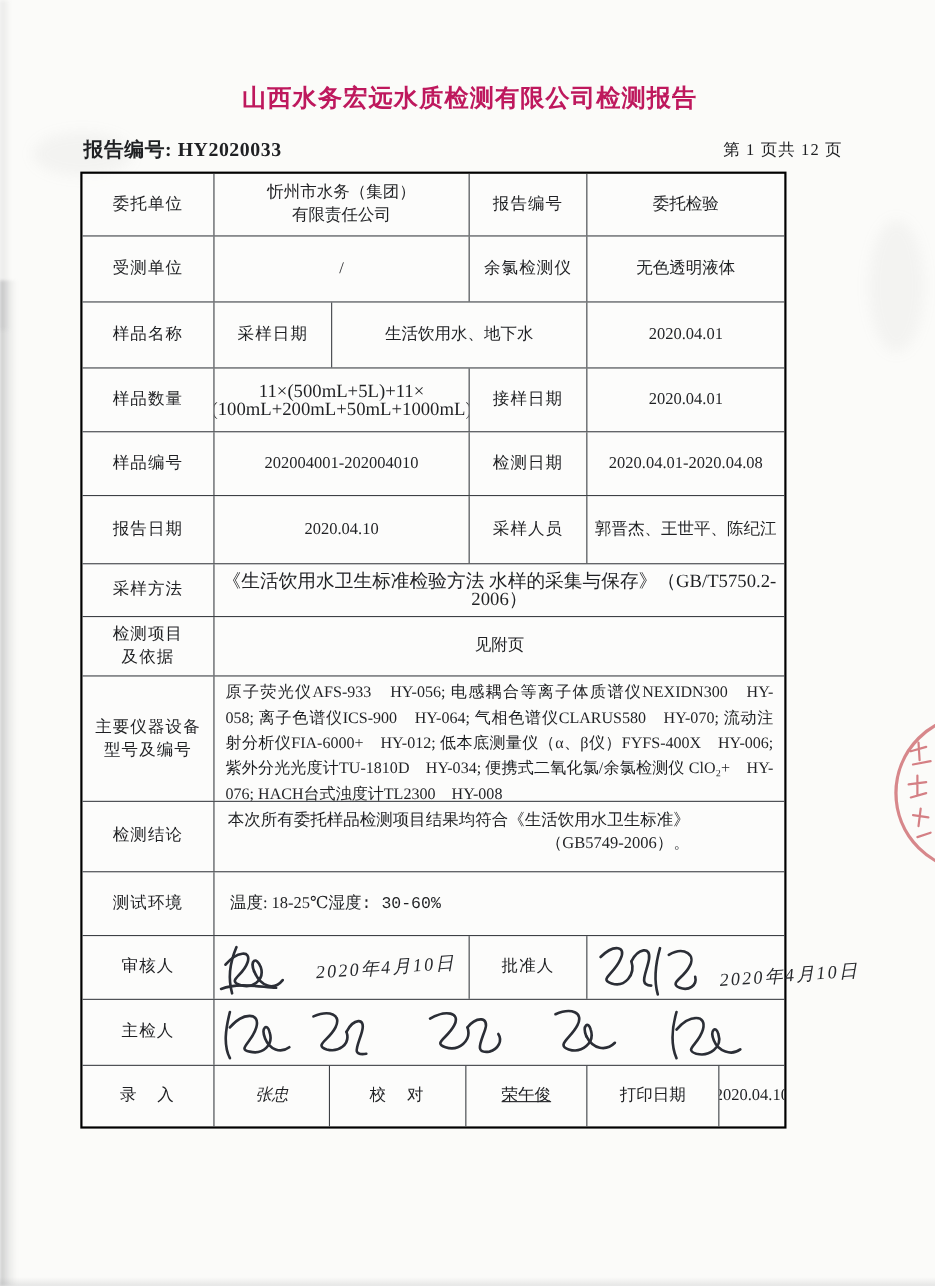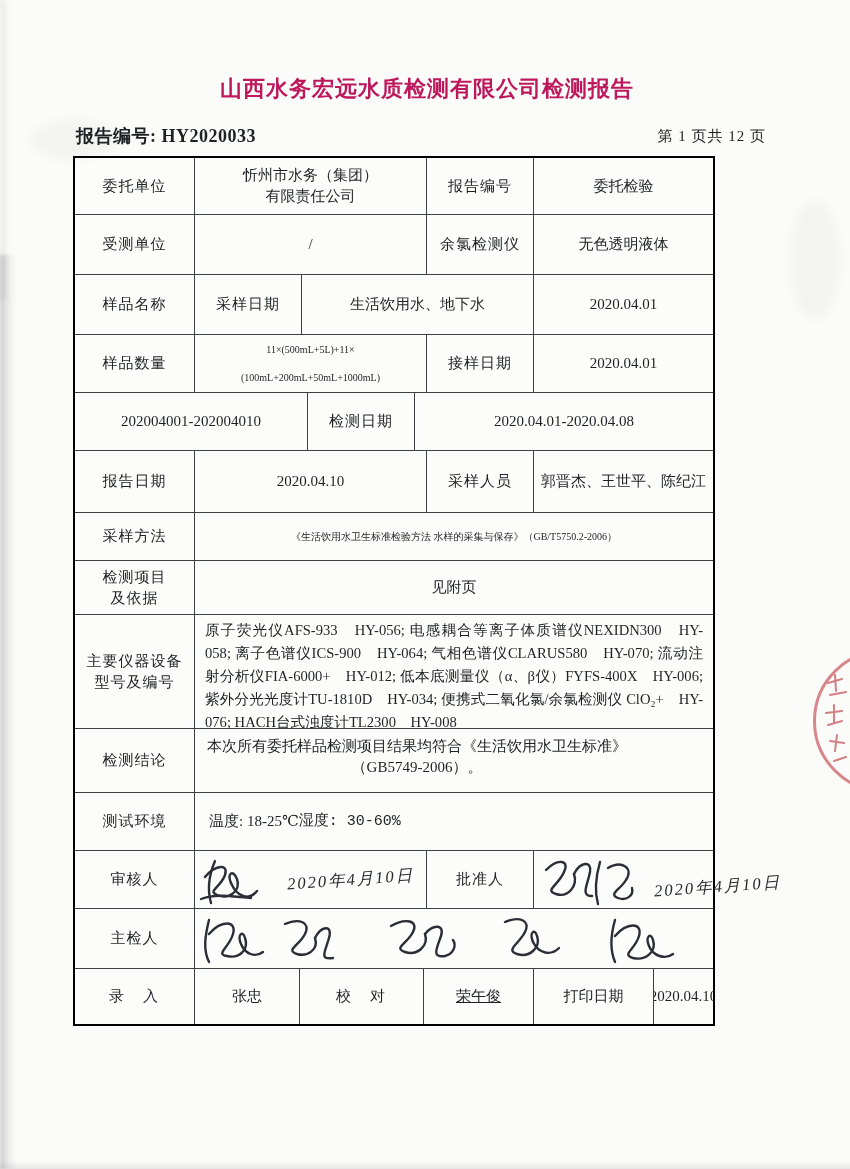--- a/index.html
+++ b/index.html
@@ -45,22 +45,22 @@
   .cell{
     box-sizing:border-box;display:flex;align-items:center;justify-content:center;
     font-size:15px;line-height:21px;text-align:center;overflow:hidden;
   }
   .cell + .cell{border-left:1px solid #3d4045;}
   .c-l1{width:119px;flex:0 0 119px;letter-spacing:1px;}
   .c-v1{width:232px;flex:0 0 232px;}
   .c-l2{width:107px;flex:0 0 107px;letter-spacing:1px;}
   .c-v2{flex:1 1 auto;}
   .pre{white-space:pre-line;}
-  .small{font-size:10px;line-height:28px;}
-  .left-top{align-items:flex-start;justify-content:flex-start;text-align:center;}
+  .small{font-size:17px;line-height:16px;}
+  .left-top{align-items:flex-start;justify-content:flex-start;text-align:right;}
   .pad{padding:7px 12px;}
   .instr{font-size:14.6px;line-height:23px;text-align:justify;padding:4px 10px 2px 10px;}
   .env-cell{justify-content:flex-start;}
   .env-temp{margin-left:14px;}
   .env-hum{font-family:Liberation Mono, monospace;}
 
   
   .sig-cell{justify-content:flex-start;position:relative;overflow:visible;}
   .hand-date{
     font-style:italic;font-size:16.5px;letter-spacing:2px;color:#26282c;
@@ -117,20 +117,21 @@
 
   <div class="row" style="height:58px">
     <div class="cell c-l1">样品数量</div>
     <div class="cell c-v1 pre small">11×(500mL+5L)+11×
 (100mL+200mL+50mL+1000mL)</div>
     <div class="cell c-l2">接样日期</div>
     <div class="cell c-v2">2020.04.01</div>
   </div>
 
   <div class="row" style="height:58px">
+    <div class="cell c-l1">样品编号</div>
     <div class="cell c-v1">202004001-202004010</div>
     <div class="cell c-l2">检测日期</div>
     <div class="cell c-v2">2020.04.01-2020.04.08</div>
   </div>
 
   <div class="row" style="height:62px">
     <div class="cell c-l1">报告日期</div>
     <div class="cell c-v1">2020.04.10</div>
     <div class="cell c-l2">采样人员</div>
     <div class="cell c-v2">郭晋杰、王世平、陈纪江</div>
@@ -203,21 +204,21 @@
         <path d="M310 12 C 324 6, 336 10, 330 22 C 324 34, 310 40, 322 44 C 334 48, 346 38, 342 26 C 340 18, 334 22, 338 32"></path>
         <path d="M338 32 C 344 44, 356 46, 364 38"></path>
         <path d="M420 10 C 416 24, 414 38, 420 52"></path>
         <path d="M420 26 C 432 12, 448 12, 444 26 C 440 40, 426 44, 438 48 C 450 51, 462 42, 458 30 C 456 22, 450 26, 454 36 C 458 46, 470 50, 478 44"></path>
       </svg>
     </div>
   </div>
 
   <div class="row" style="height:56px">
     <div class="cell" style="width:119px;flex:0 0 119px;letter-spacing:2px;">录　入</div>
-    <div class="cell" style="width:105px;flex:0 0 105px;">张忠</div>
+    <div class="cell" style="width:105px;flex:0 0 105px;font-style:italic;">张忠</div>
     <div class="cell" style="width:124px;flex:0 0 124px;letter-spacing:2px;">校　对</div>
     <div class="cell" style="width:110px;flex:0 0 110px;text-decoration:underline;">荣午俊</div>
     <div class="cell" style="width:120px;flex:0 0 120px;">打印日期</div>
     <div class="cell" style="flex:1 1 auto;">2020.04.10</div>
   </div>
 
 </div>
 
 <div class="stamp">
   <div class="stamp-ring"></div>

